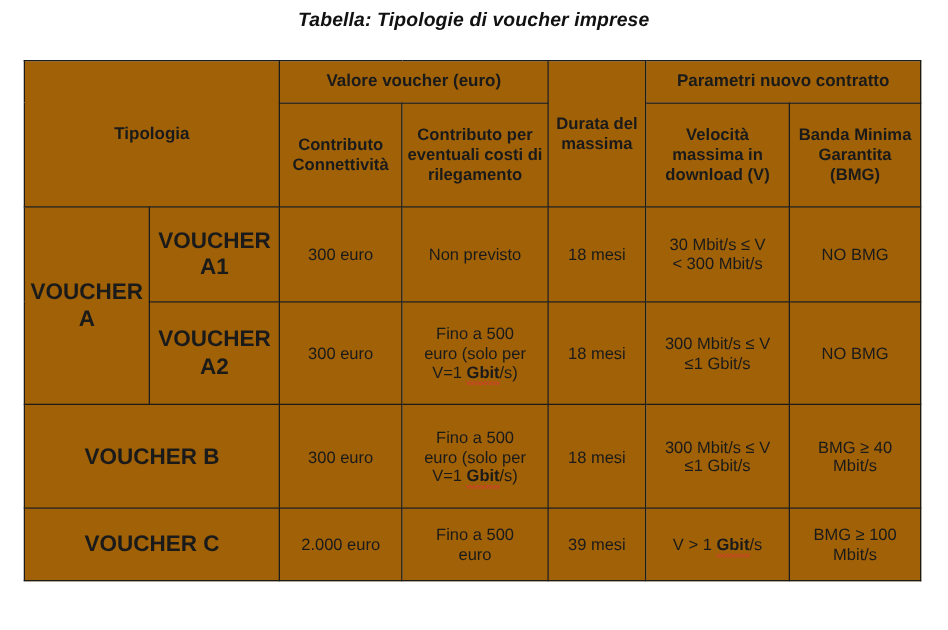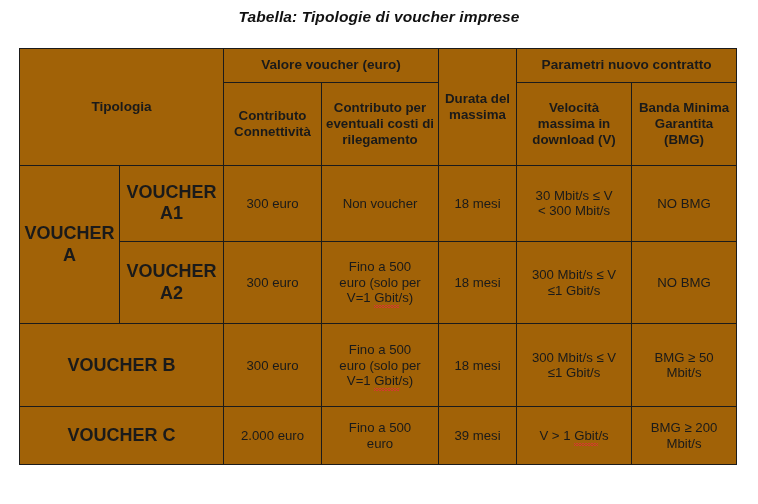--- a/index.html
+++ b/index.html
@@ -84,20 +84,21 @@
   
   td.no-inner-line {
     border-top: 1.6px solid #1b1b1b;
     border-bottom: 1.6px solid #1b1b1b;
   }
 
   
   .squiggle {
     position: relative;
     white-space: nowrap;
+    font-weight: bold;
   }
   .squiggle::after {
     content: "";
     position: absolute;
     left: 0;
     right: 0;
     bottom: -3px;
     height: 3px;
     background-image:
       linear-gradient(45deg, transparent 45%, #d23b2e 45%, #d23b2e 55%, transparent 55%),
@@ -138,21 +139,21 @@
           <td class="hdr">Contributo Connettività</td>
           <td class="hdr">Contributo per eventuali costi di rilegamento</td>
           <td class="hdr">Velocità massima in download (V)</td>
           <td class="hdr">Banda Minima Garantita (BMG)</td>
         </tr>
 
         <tr>
           <td class="rowlabel no-inner-line" rowspan="2">VOUCHER A</td>
           <td class="rowlabel soft-bottom">VOUCHER A1</td>
           <td class="cell soft-bottom">300 euro</td>
-          <td class="cell soft-bottom">Non voucher</td>
+          <td class="cell soft-bottom">Non previsto</td>
           <td class="cell soft-bottom">18 mesi</td>
           <td class="cell soft-bottom">
             <span class="nowrap">30 Mbit/s ≤ V</span><br>
             <span class="nowrap">&lt; 300 Mbit/s</span>
           </td>
           <td class="cell soft-bottom">NO BMG</td>
         </tr>
 
         <tr>
           <td class="rowlabel soft-top">VOUCHER A2</td>
@@ -177,38 +178,38 @@
             <span>Fino a 500</span><br>
             <span>euro (solo per</span><br>
             <span class="nowrap"><span>V=1 </span><span class="squiggle">Gbit</span><span>/s)</span></span>
           </td>
           <td class="cell">18 mesi</td>
           <td class="cell">
             <span class="nowrap">300 Mbit/s ≤ V</span><br>
             <span class="nowrap">≤1 Gbit/s</span>
           </td>
           <td class="cell">
-            <span class="nowrap">BMG ≥ 50</span><br>
+            <span class="nowrap">BMG ≥ 40</span><br>
             <span class="nowrap">Mbit/s</span>
           </td>
         </tr>
 
         <tr>
           <td class="rowlabel" colspan="2">VOUCHER C</td>
           <td class="cell">2.000 euro</td>
           <td class="cell">
             <span>Fino a 500</span><br>
             <span>euro</span>
           </td>
           <td class="cell">39 mesi</td>
           <td class="cell">
             <span class="nowrap"><span>V &gt; 1 </span><span class="squiggle">Gbit</span><span>/s</span></span>
           </td>
           <td class="cell">
-            <span class="nowrap">BMG ≥ 200</span><br>
+            <span class="nowrap">BMG ≥ 100</span><br>
             <span class="nowrap">Mbit/s</span>
           </td>
         </tr>
 
       </tbody>
     </table>
   </div>
 
 </div>
 

